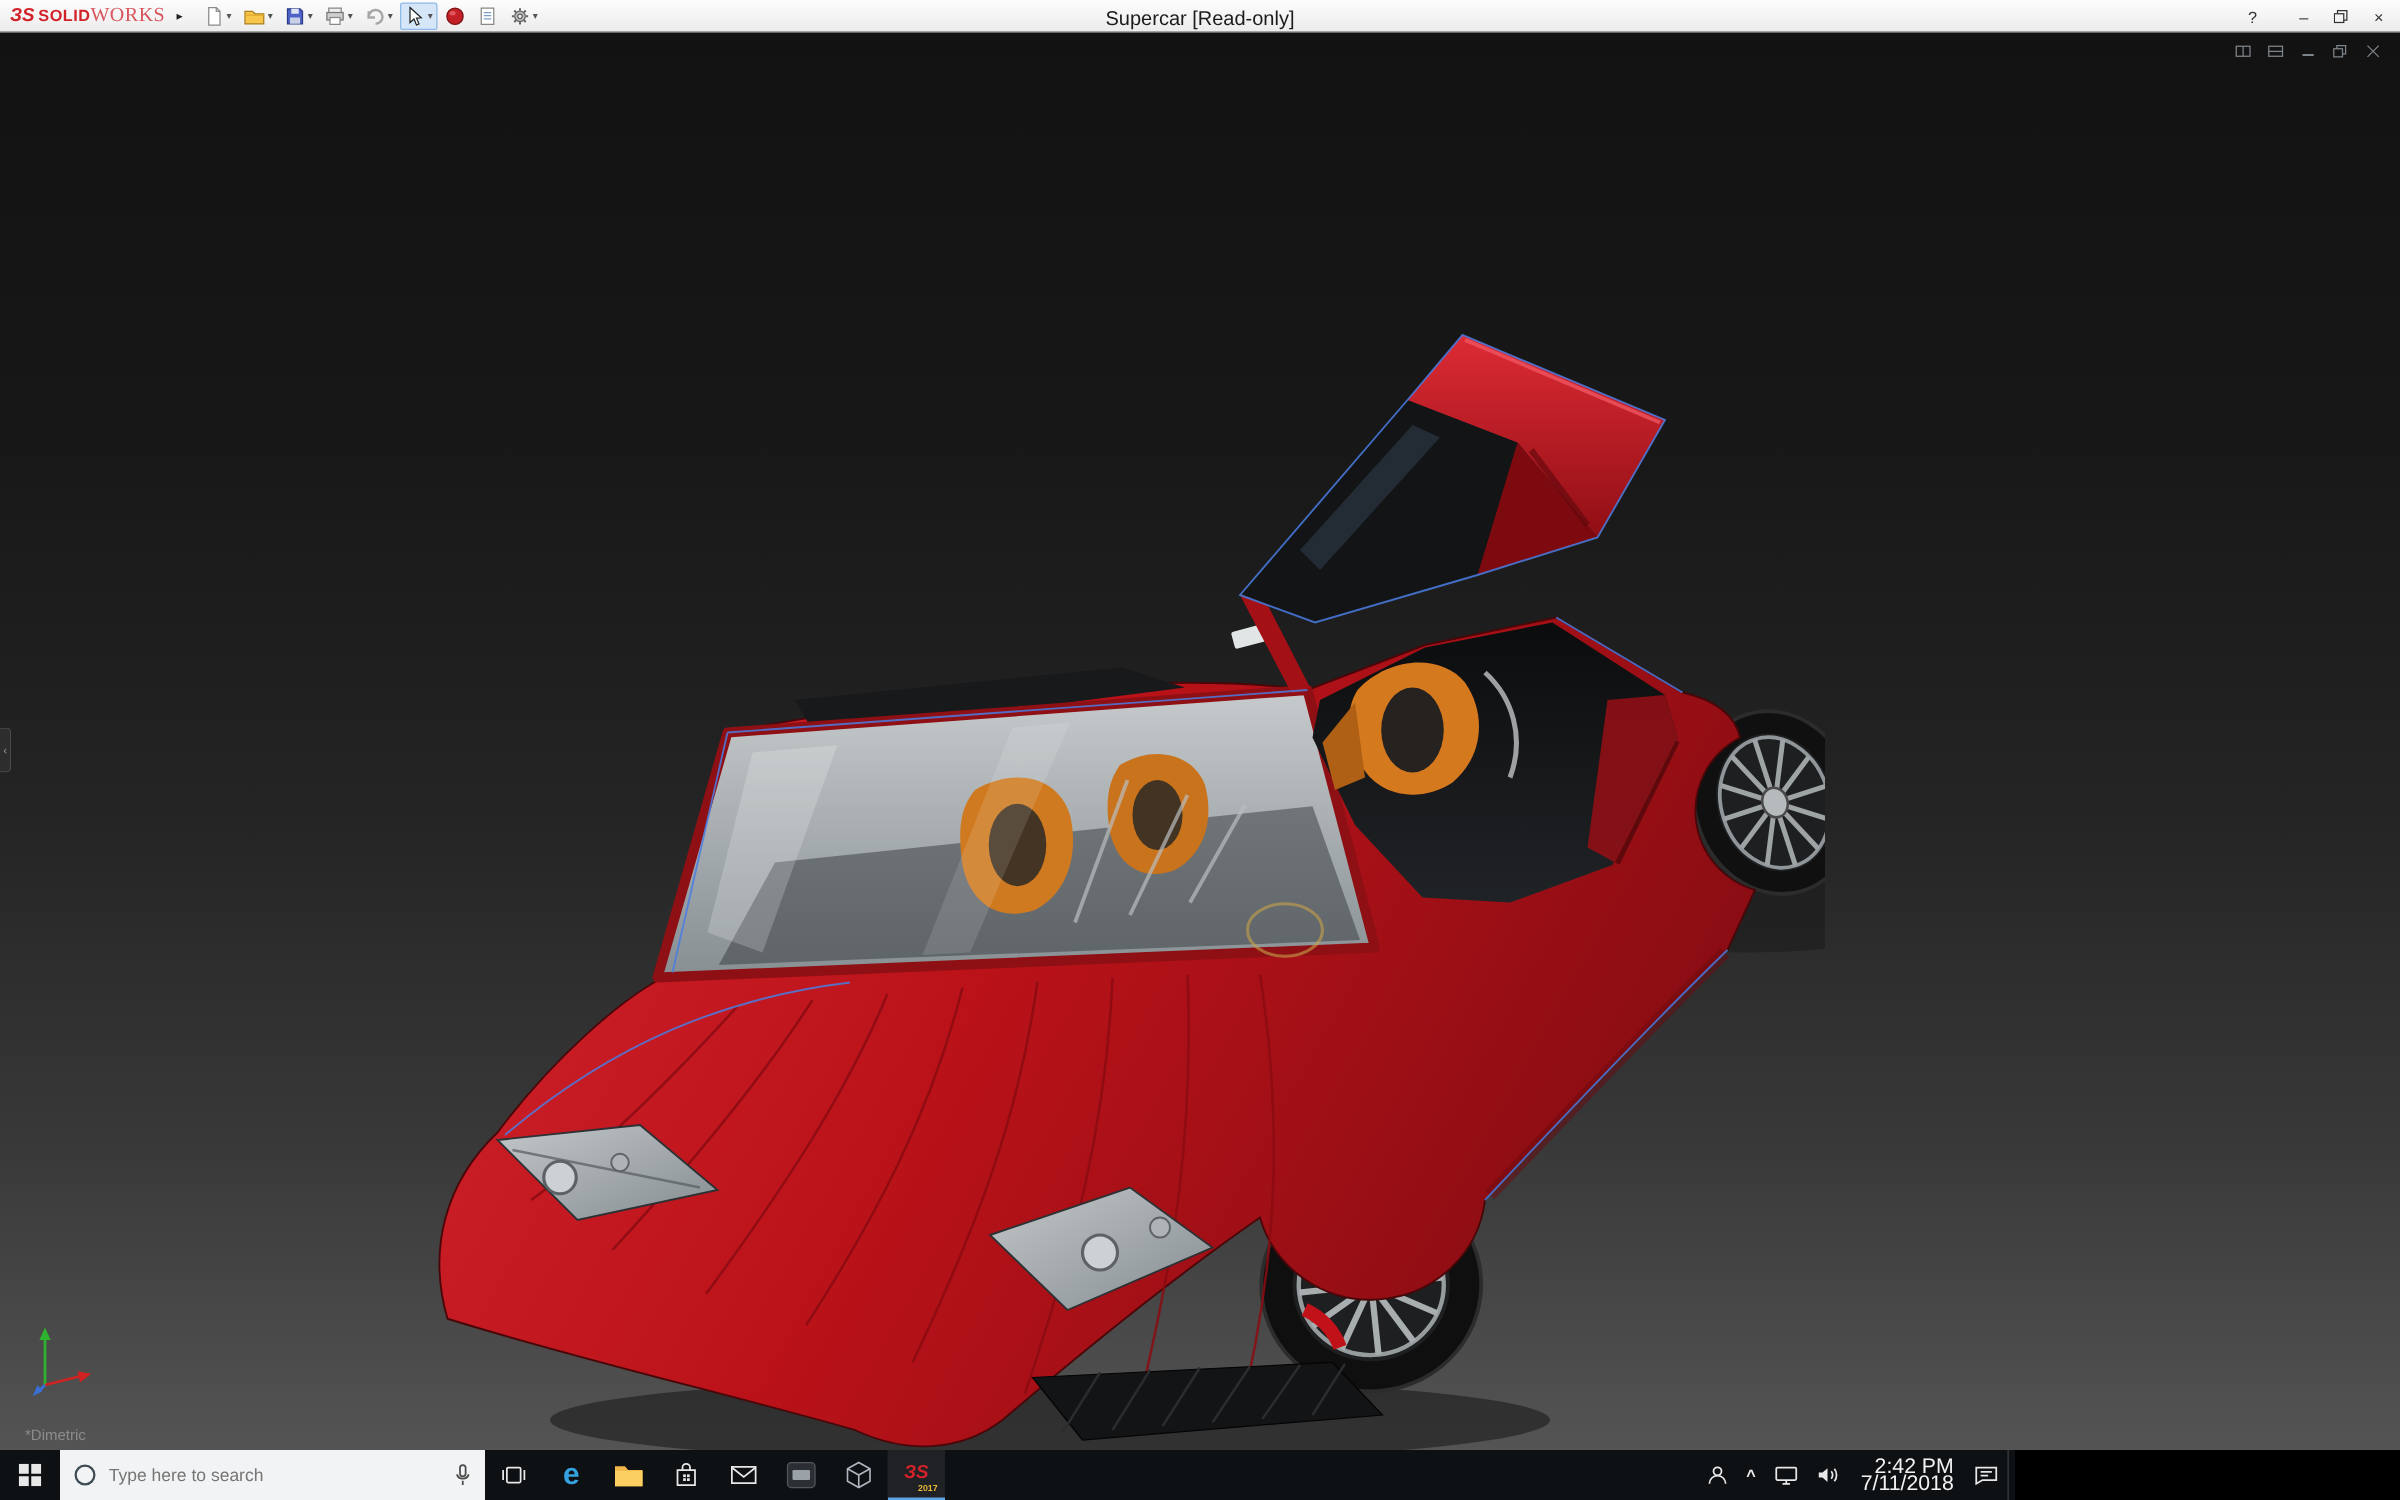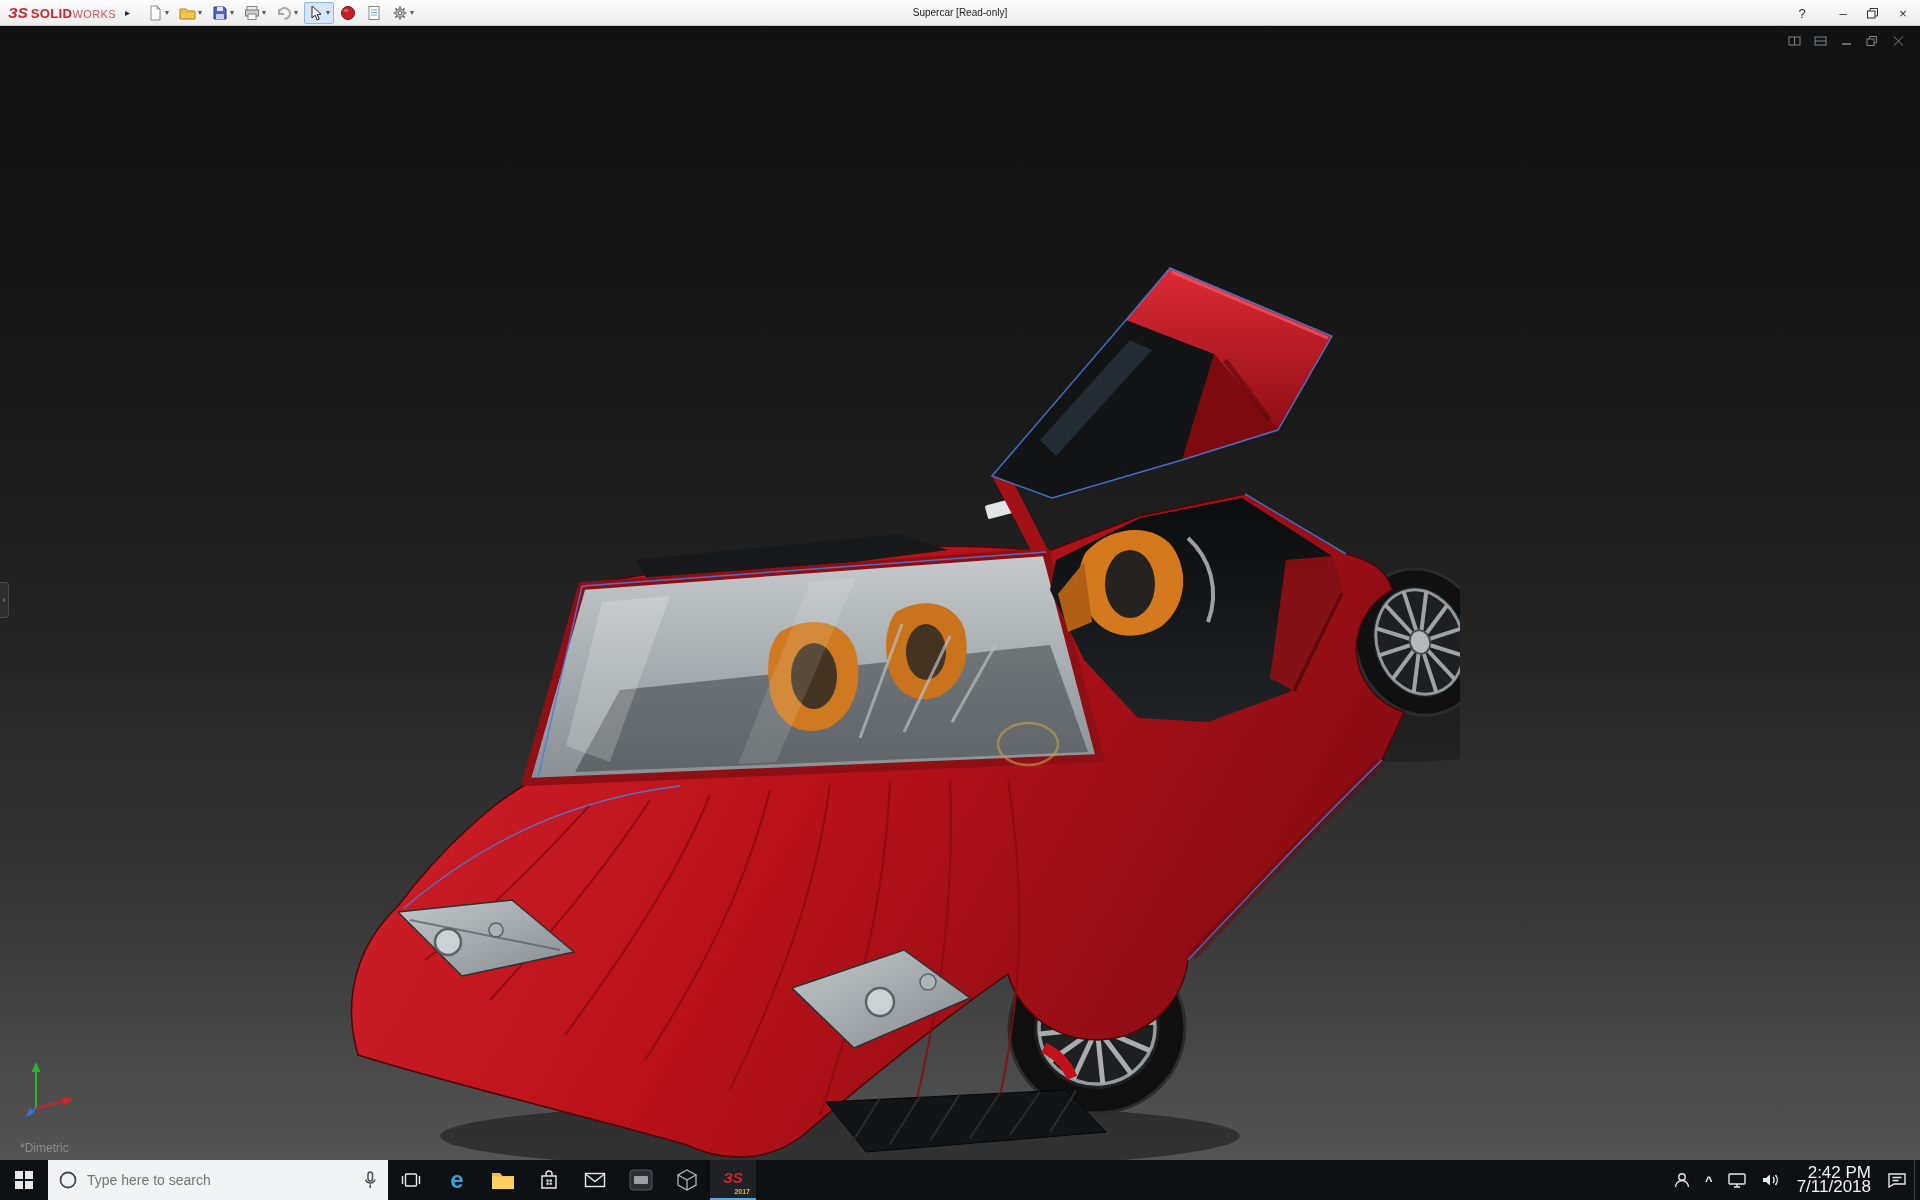--- a/index.html
+++ b/index.html
@@ -6,47 +6,47 @@
   html,body { width:1920px; height:1200px; overflow:hidden; background:#000;
               font-family:"Liberation Sans", sans-serif; }
 
   
   .titlebar { position:absolute; top:0; left:0; width:1920px; height:26px;
               background:linear-gradient(#fdfdfd,#ececec); border-bottom:1px solid #c6c6c6;
               display:flex; align-items:center; z-index:30; }
   .logo { display:flex; align-items:baseline; margin-left:8px; white-space:nowrap; }
   .brand-glyph { color:#d2232a; font-weight:bold; font-style:italic; font-size:15px; margin-right:3px; }
   .brand-bold  { color:#d2232a; font-weight:700; font-size:13px; letter-spacing:.4px;text-align:right; }
-  .brand-light { color:#d9555d; font-weight:400; font-size:11px; letter-spacing:.4px; }
+  .brand-light { color:#d9555d; font-weight:400; font-size:16px; letter-spacing:.4px;font-family:Liberation Serif, serif; }
   .menu-expand { margin:0 12px 0 9px; font-size:10px; color:#222; }
   .tb-btn { display:flex; align-items:center; height:22px; padding:2px 3px; margin:0 1px;
             border:1px solid transparent; border-radius:2px; }
   .tb-btn .caret { font-size:8px; color:#555; margin-left:2px; }
   .tb-btn.selected { background:#d4e6f8; border-color:#8db8e8; }
   .doc-title { position:absolute; left:50%; top:7px; transform:translateX(-50%);
-               font-size:10px; color:#1b1b1b; }
+               font-size:16px; color:#1b1b1b; }
   .win-controls { position:absolute; right:2px; top:0; height:26px; display:flex; align-items:center; }
   .win-btn { width:30px; height:26px; display:flex; align-items:center; justify-content:center;
              font-size:13px; color:#333; }
   .help-btn { width:24px; margin-right:14px; font-size:13px; color:#333; text-align:center; }
 
   
   .viewport { position:absolute; top:26px; left:0; width:1920px; height:1134px; overflow:hidden;
               background:linear-gradient(180deg,#121212 0%,#181818 30%,#242424 55%,#383838 78%,#545454 100%); }
   .vp-controls { position:absolute; top:9px; right:14px; display:flex; gap:12px; opacity:.8; }
   .car-svg { position:absolute; left:340px; top:234px; }
   .triad { position:absolute; left:22px; bottom:42px; }
   .orientation-label { position:absolute; left:20px; bottom:5px; color:#8d8d8d; font-size:12px; }
   .collapse-tab { position:absolute; left:0; top:556px; width:9px; height:36px;
                   background:#2d2d2d; border:1px solid #4a4a4a; border-left:none;
                   border-radius:0 4px 4px 0; color:#9a9a9a; font-size:9px;
                   display:flex; align-items:center; justify-content:center; }
 
   
-  .taskbar { position:absolute; left:0; bottom:0; width:1920px; height:40px; background:#0e1114;
+  .taskbar { position:absolute; left:0; bottom:0; width:1612px; height:40px; background:#0e1114;
              display:flex; align-items:stretch; z-index:40; }
   .start-btn { width:48px; display:flex; align-items:center; justify-content:center; }
   .search-box { width:340px; background:#f2f3f4; display:flex; align-items:center;
                 padding:0 10px; gap:9px; }
   .search-input { flex:1; border:none; outline:none; background:transparent;
                   font-size:14px; color:#333; font-family:"Liberation Sans",sans-serif; }
   .task-btn { width:46px; display:flex; align-items:center; justify-content:center; position:relative; }
   .task-btn.active { background:rgba(255,255,255,.07); box-shadow:inset 0 -2px 0 #5ea4e0; }
   .edge-glyph { color:#35a2e0; font-size:24px; font-weight:bold; line-height:1; }
   .sw-icon { position:relative; width:30px; height:26px; text-align:center; }

